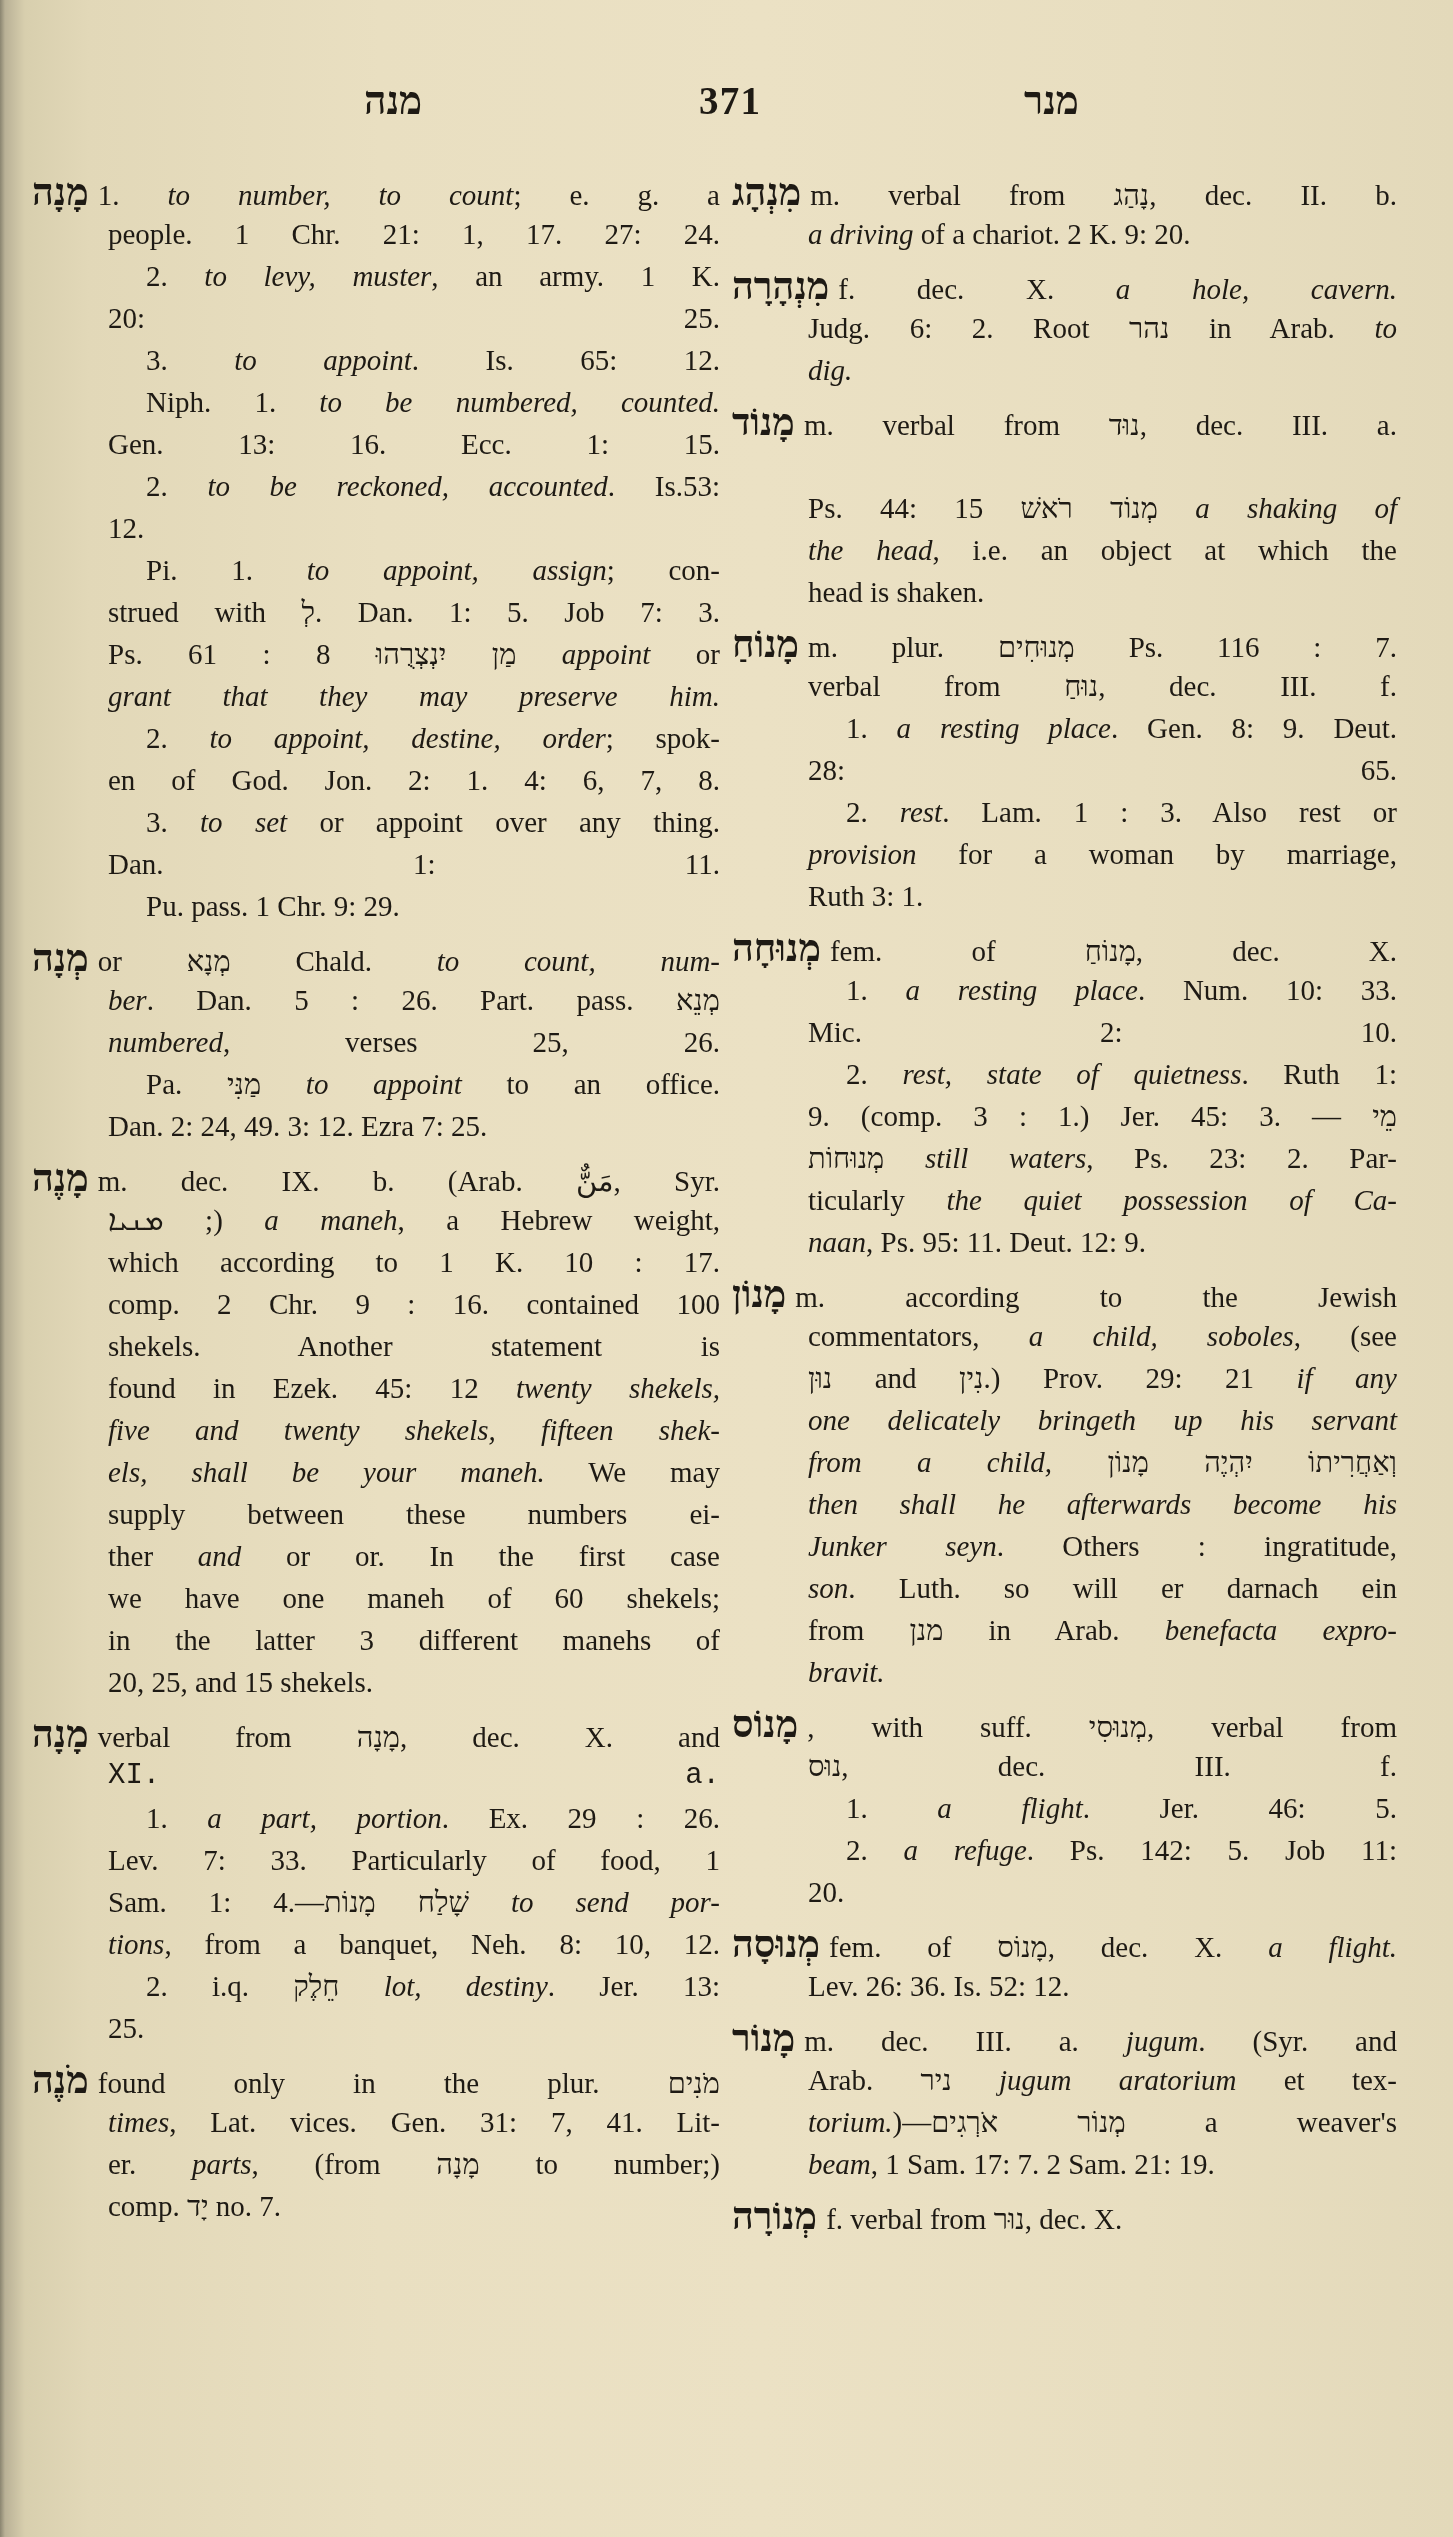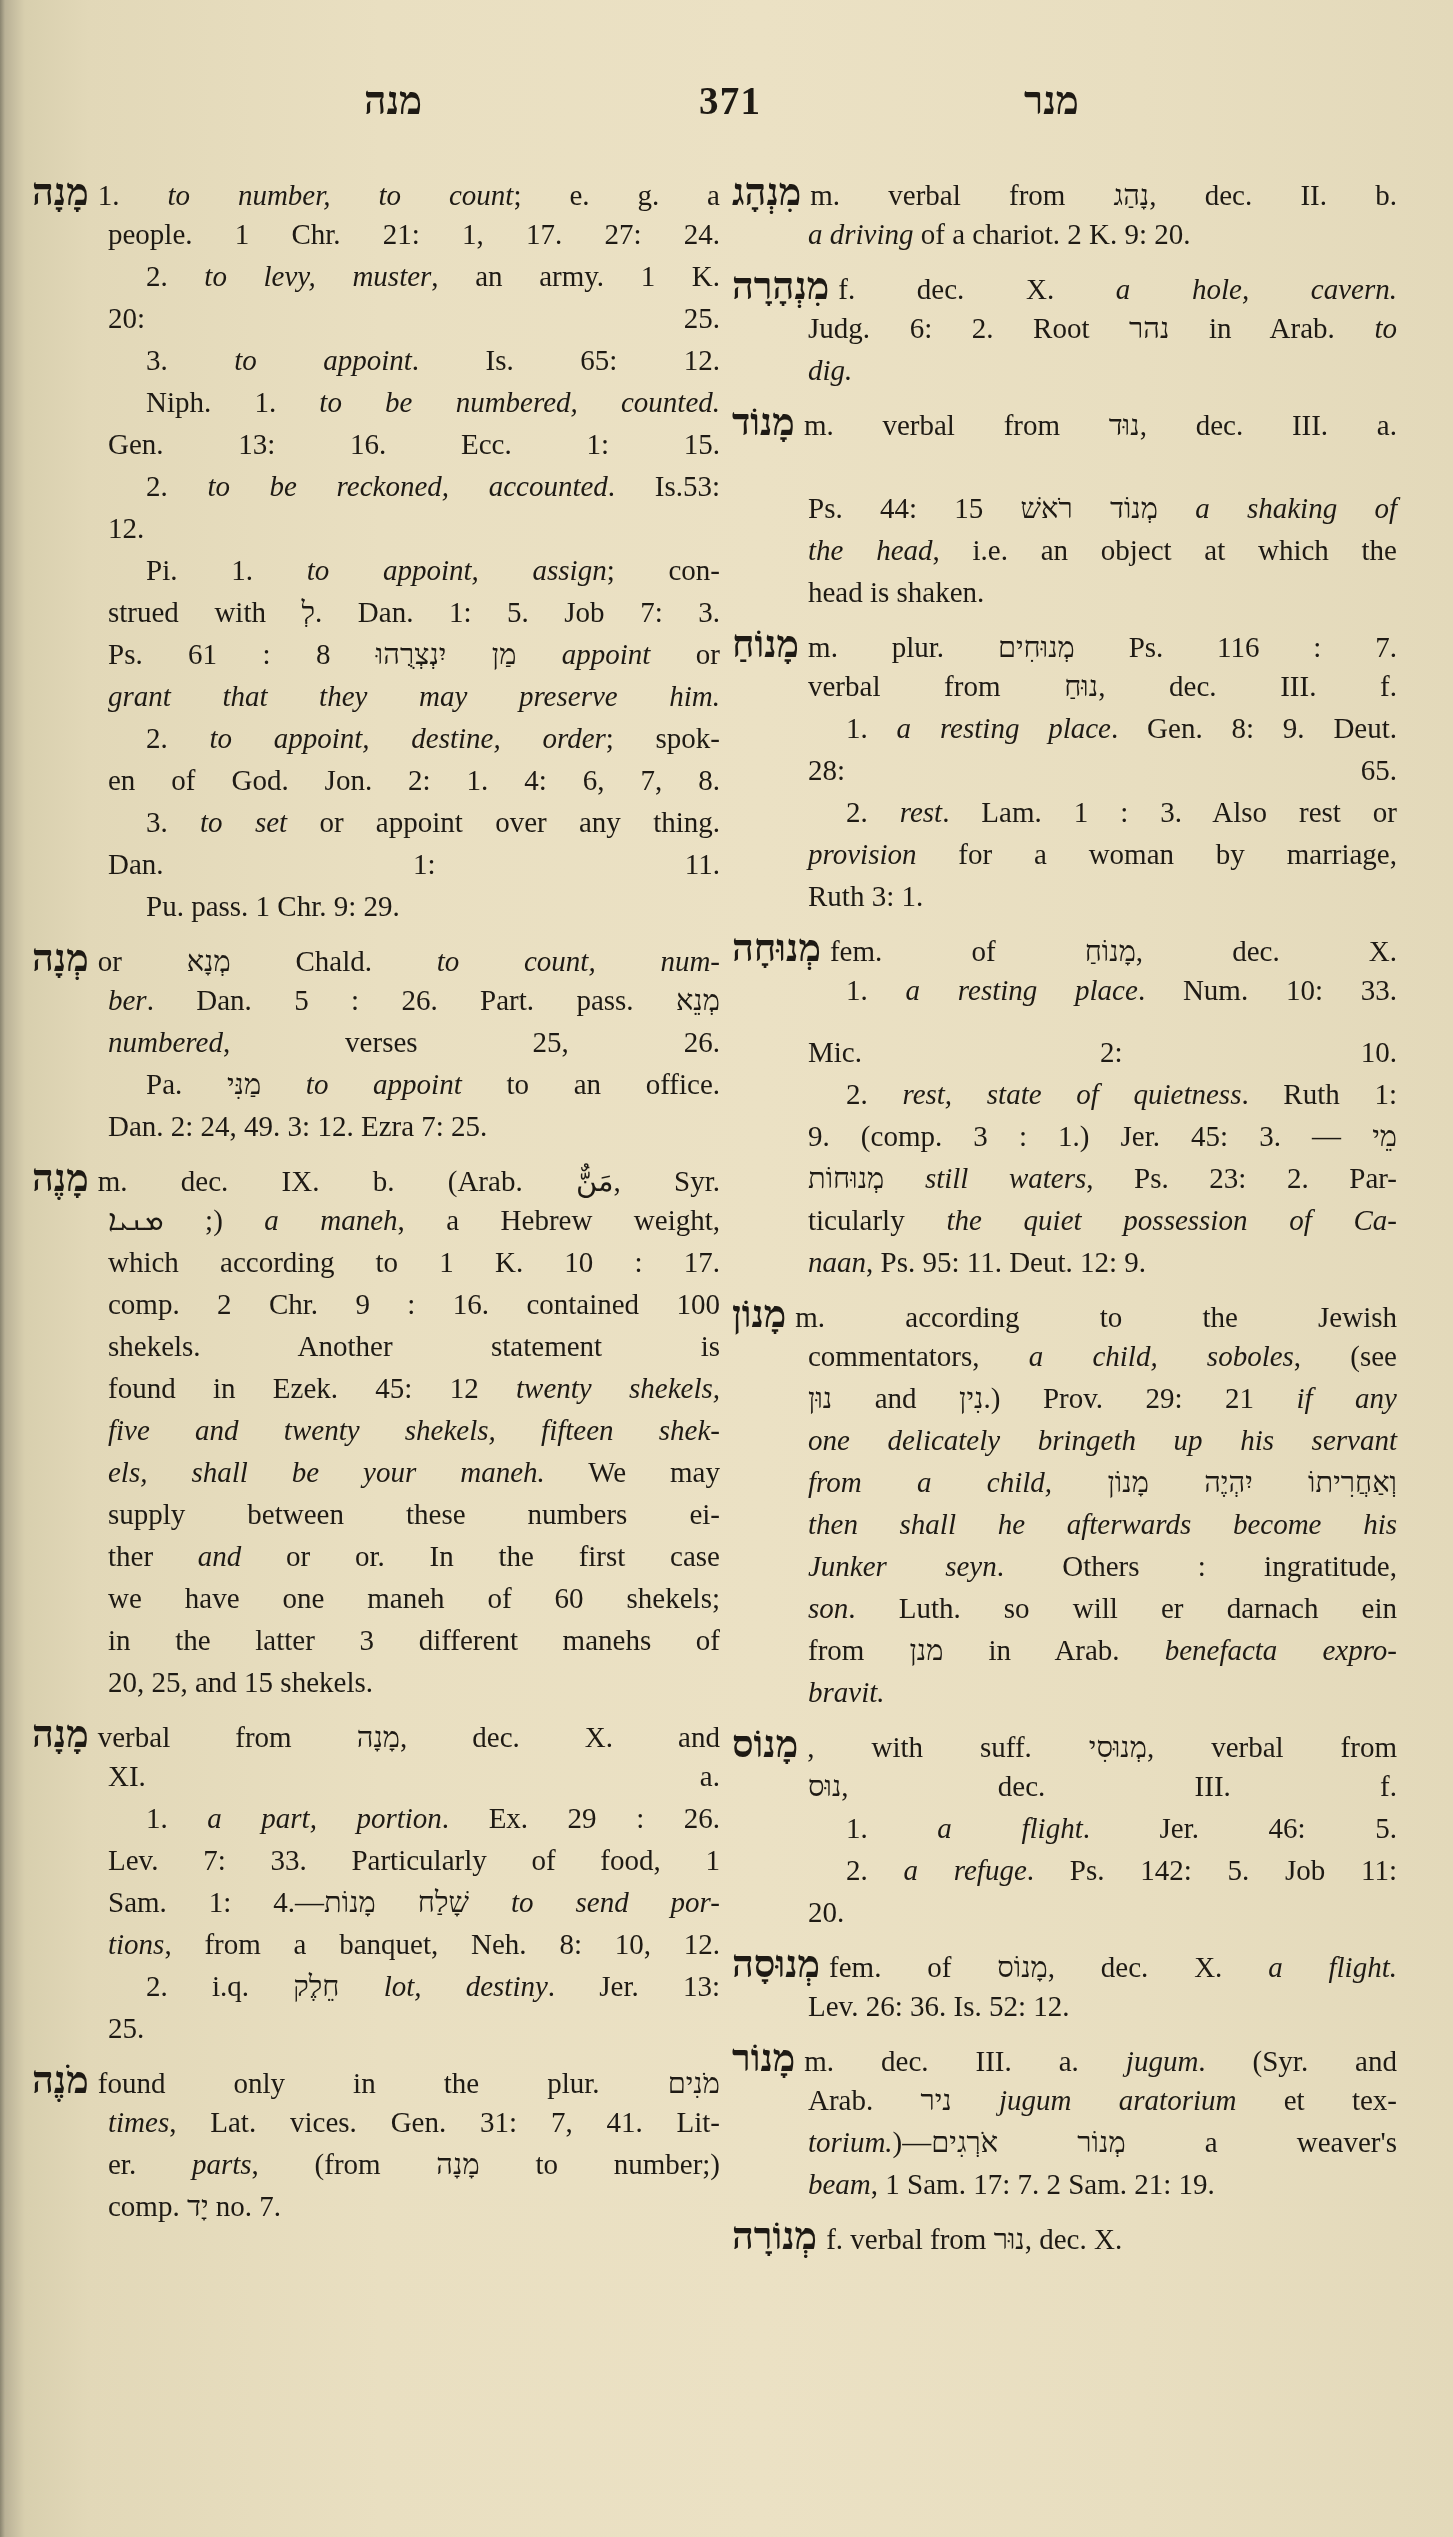--- a/index.html
+++ b/index.html
@@ -88,21 +88,21 @@
         <div class="line" style="padding-left: 76px;"><span></span><i>five and twenty shekels, fifteen shek-</i></div>
         <div class="line" style="padding-left: 76px;"><span></span><i>els, shall be your maneh.</i><span> We may</span></div>
         <div class="line" style="padding-left: 76px;"><span>supply between these numbers ei-</span></div>
         <div class="line" style="padding-left: 76px;"><span>ther </span><i>and</i><span> or or. In the first case</span></div>
         <div class="line" style="padding-left: 76px;"><span>we have one maneh of 60 shekels;</span></div>
         <div class="line" style="padding-left: 76px;"><span>in the latter 3 different manehs of</span></div>
         <div class="line last" style="padding-left: 76px;"><span>20, 25, and 15 shekels.</span></div>
       </div>
       <div class="entry">
         <div class="line"><span class="hw">מָנָה</span><span>verbal from מָנָה, dec. X. and</span></div>
-        <div class="line" style="padding-left: 76px;"><span>XI. a.</span></div>
+        <div class="line" style="padding-left: 76px; font-family: Liberation Mono, monospace;"><span>XI. a.</span></div>
         <div class="line" style="padding-left: 114px;"><span>1. </span><i>a part, portion</i><span>. Ex. 29 : 26.</span></div>
         <div class="line" style="padding-left: 76px;"><span>Lev. 7: 33. Particularly of food, 1</span></div>
         <div class="line" style="padding-left: 76px;"><span>Sam. 1: 4.—שָׁלַח מָנוֹת </span><i>to send por-</i></div>
         <div class="line" style="padding-left: 76px;"><span></span><i>tions</i><span>, from a banquet, Neh. 8: 10, 12.</span></div>
         <div class="line" style="padding-left: 114px;"><span>2. i.q. חֵלֶק </span><i>lot, destiny</i><span>. Jer. 13:</span></div>
         <div class="line last" style="padding-left: 76px;"><span>25.</span></div>
       </div>
       <div class="entry">
         <div class="line"><span class="hw">מֹנֶה</span><span>found only in the plur. מֹנִים</span></div>
         <div class="line" style="padding-left: 76px;"><span></span><i>times</i><span>, Lat. vices. Gen. 31: 7, 41. Lit-</span></div>
@@ -131,21 +131,21 @@
         <div class="line" style="padding-left: 76px;"><span>verbal from נוּחַ, dec. III. f.</span></div>
         <div class="line" style="padding-left: 114px;"><span>1. </span><i>a resting place</i><span>. Gen. 8: 9. Deut.</span></div>
         <div class="line" style="padding-left: 76px;"><span>28: 65.</span></div>
         <div class="line" style="padding-left: 114px;"><span>2. </span><i>rest</i><span>. Lam. 1 : 3. Also rest or</span></div>
         <div class="line" style="padding-left: 76px;"><span></span><i>provision</i><span> for a woman by marriage,</span></div>
         <div class="line last" style="padding-left: 76px;"><span>Ruth 3: 1.</span></div>
       </div>
       <div class="entry">
         <div class="line"><span class="hw">מְנוּחָה</span><span>fem. of מָנוֹחַ, dec. X.</span></div>
         <div class="line" style="padding-left: 114px;"><span>1. </span><i>a resting place</i><span>. Num. 10: 33.</span></div>
-        <div class="line" style="padding-left: 76px; margin-top: 20px;"><span>Mic. 2: 10.</span></div>
+        <div class="line" style="padding-left: 76px;"><span>Mic. 2: 10.</span></div>
         <div class="line" style="padding-left: 114px;"><span>2. </span><i>rest, state of quietness</i><span>. Ruth 1:</span></div>
         <div class="line" style="padding-left: 76px;"><span>9. (comp. 3 : 1.) Jer. 45: 3. — מֵי</span></div>
         <div class="line" style="padding-left: 76px;"><span>מְנוּחוֹת </span><i>still waters</i><span>, Ps. 23: 2. Par-</span></div>
         <div class="line" style="padding-left: 76px;"><span>ticularly </span><i>the quiet possession of Ca-</i></div>
         <div class="line last" style="padding-left: 76px;"><span></span><i>naan</i><span>, Ps. 95: 11. Deut. 12: 9.</span></div>
       </div>
       <div class="entry">
         <div class="line"><span class="hw">מָנוֹן</span><span>m. according to the Jewish</span></div>
         <div class="line" style="padding-left: 76px;"><span>commentators, </span><i>a child, soboles</i><span>, (see</span></div>
         <div class="line" style="padding-left: 76px;"><span>נוּן and נִין.) Prov. 29: 21 </span><i>if any</i></div>

